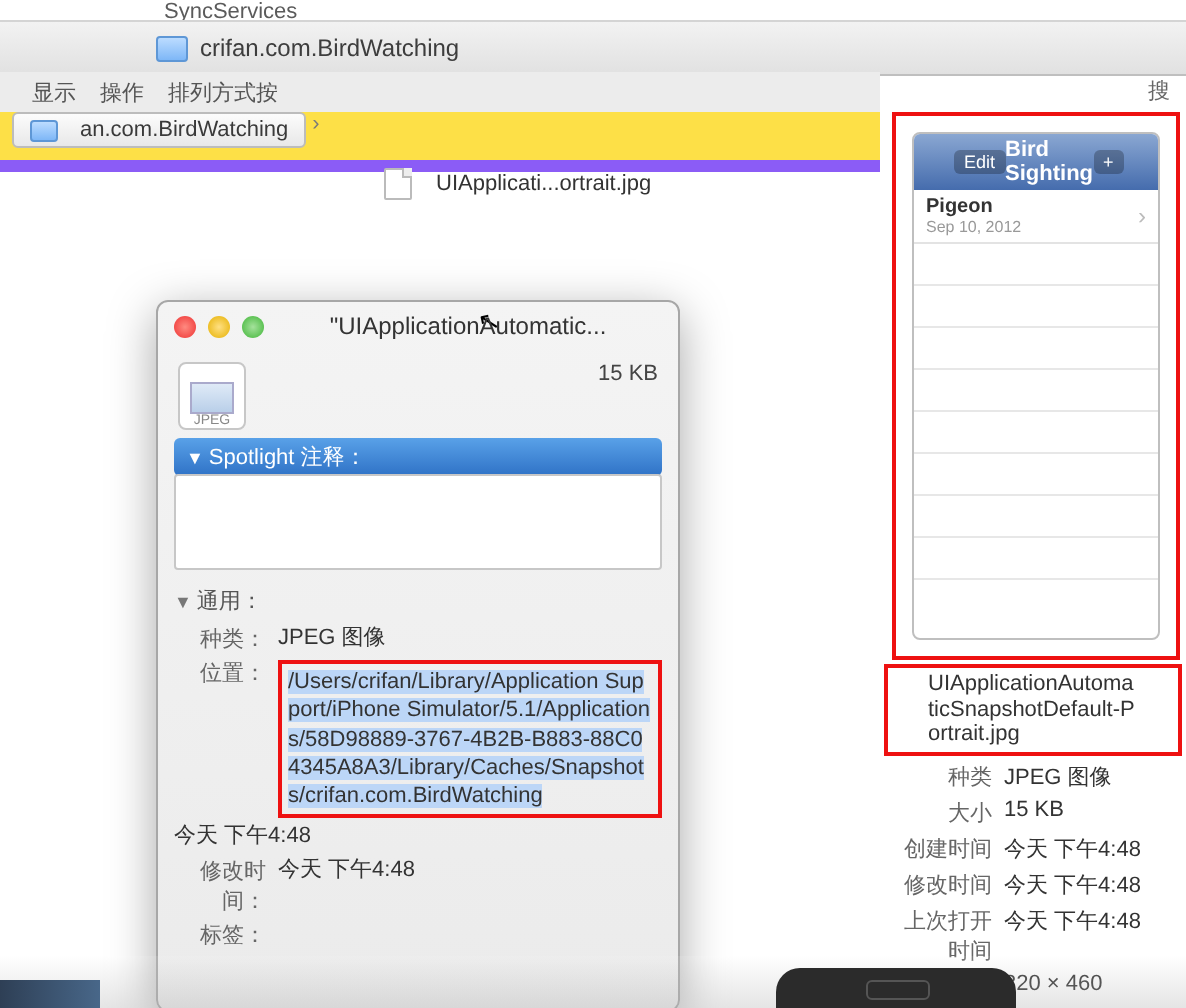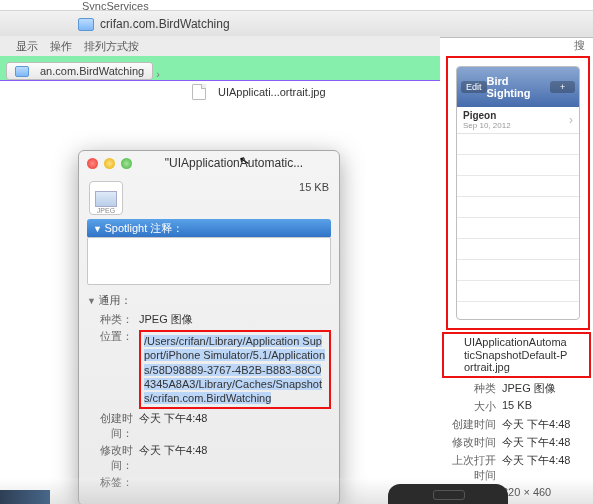--- a/index.html
+++ b/index.html
@@ -5,37 +5,37 @@
   html,body{margin:0;padding:0;font-family:"Helvetica Neue",Arial,sans-serif;font-size:11px;color:#333;background:#fff}
   .canvas{position:relative;width:593px;height:504px;overflow:hidden;background:#fff}
 
   
   .finder{position:absolute;left:0;top:0;width:440px;height:504px;background:#fff;border-right:1px solid #d0d0d0}
   .finder-bg-title{position:absolute;left:82px;top:0;font-size:11px;color:#5b5b5b}
   .finder-titlebar{position:absolute;left:0;top:10px;right:0;height:26px;background:linear-gradient(#f2f2f2,#e1e1e1);border-top:1px solid #d4d4d4;border-bottom:1px solid #bfbfbf;display:flex;align-items:center;padding-left:78px}
   .folder-ico{width:14px;height:11px;background:linear-gradient(#bcdcff,#7eb7f7);border:1px solid #5e97d6;border-radius:2px;margin-right:6px}
   .finder-title{font-size:12px;color:#3d3d3d}
   .finder-menu{position:absolute;left:0;top:36px;right:0;height:20px;background:#ececec;border-bottom:1px solid #d0d0d0;display:flex;align-items:center;padding-left:16px;color:#555;gap:12px}
-  .pathbar{position:absolute;left:0;top:56px;right:0;height:24px;background:#86efac;border-bottom:1px solid #8b5cf6;display:flex;align-items:flex-end;padding-left:6px;color:#3a3a3a}
+  .pathbar{position:absolute;left:0;top:56px;right:0;height:24px;background:#fde047;border-bottom:6px solid #8b5cf6;display:flex;align-items:flex-start;padding-left:6px;color:#3a3a3a}
   .pathbtn{background:linear-gradient(#fcfcfc,#e8e8e8);border:1px solid #bcbcbc;border-radius:3px;padding:2px 8px;display:flex;align-items:center;gap:5px;font-size:11px}
   .chev{margin:0 3px;color:#7a7a7a}
   .doc-ico{width:12px;height:14px;background:#fff;border:1px solid #bbb;border-radius:1px;position:relative}
   .doc-ico:after{content:"";position:absolute;right:-1px;top:-1px;width:4px;height:4px;background:#eee;border-left:1px solid #bbb;border-bottom:1px solid #bbb}
   .filelist{position:absolute;left:186px;top:80px;right:0;display:flex;align-items:center;gap:12px;padding:4px 6px}
   .filelist .doc-ico{flex:0 0 auto}
   .filelist-name{white-space:nowrap;overflow:hidden;text-overflow:ellipsis}
 
   
   .right{position:absolute;left:440px;top:0;width:153px;height:504px;background:#fff}
   .right-top{position:absolute;left:0;top:10px;right:0;height:26px;background:linear-gradient(#f2f2f2,#e1e1e1);border-top:1px solid #d4d4d4;border-bottom:1px solid #bfbfbf}
   .search-lbl{position:absolute;right:8px;top:38px;color:#666}
   .preview-wrap{position:absolute;left:6px;top:56px;width:140px;height:270px;border:2px solid #e11;}
   
   .ios{position:absolute;left:8px;top:8px;right:8px;bottom:8px;border:1px solid #bfbfbf;border-radius:4px;overflow:hidden;background:#fff}
-  .ios-nav{height:40px;background:linear-gradient(#8aa7d2,#456cad);display:flex;align-items:center;justify-content:space-between;padding:0 4px}
+  .ios-nav{height:28px;background:linear-gradient(#8aa7d2,#456cad);display:flex;align-items:center;justify-content:space-between;padding:0 20px}
   .ios-btn{background:rgba(0,0,0,.25);color:#fff;font-size:9px;border-radius:3px;padding:1px 5px}
   .ios-add{width:16px;text-align:center}
   .ios-title{color:#fff;font-weight:bold;font-size:11px}
   .ios-row{border-bottom:1px solid #e3e3e3;padding:3px 6px;display:flex;justify-content:space-between;align-items:center;height:20px}
   .ios-row span.s{color:#999;font-size:8px;display:block}
   .ios-chev{color:#bbb;font-size:12px}
   .ios-empty{border-bottom:1px solid #e7e7e7;height:20px}
 
   .meta{position:absolute;left:2px;top:332px;right:2px;font-size:11px}
   .meta-row{display:flex;margin-bottom:3px}
@@ -191,21 +191,20 @@
           <div class="gm-label">种类：</div>
           <div class="gm-val">JPEG 图像</div>
         </div>
         <div class="gm-row">
           <div class="gm-label">位置：</div>
           <div class="gm-val">
               <div class="pathbox"><span class="pathhl">/Users/crifan/Library/Application Support/iPhone Simulator/5.1/Applications/58D98889-3767-4B2B-B883-88C04345A8A3/Library/Caches/Snapshots/crifan.com.BirdWatching</span></div>
             </div>
         </div>
         <div class="gm-row">
-          <div class="gm-label">创建时间：</div>
           <div class="gm-val">今天 下午4:48</div>
         </div>
         <div class="gm-row">
           <div class="gm-label">修改时间：</div>
           <div class="gm-val">今天 下午4:48</div>
         </div>
         <div class="gm-row">
           <div class="gm-label">标签：</div>
           <div class="gm-val"></div>
         </div>

